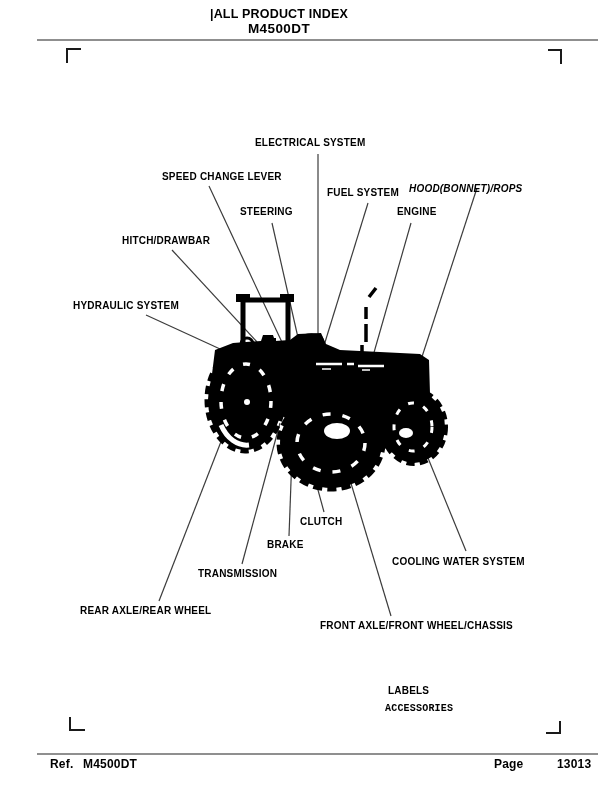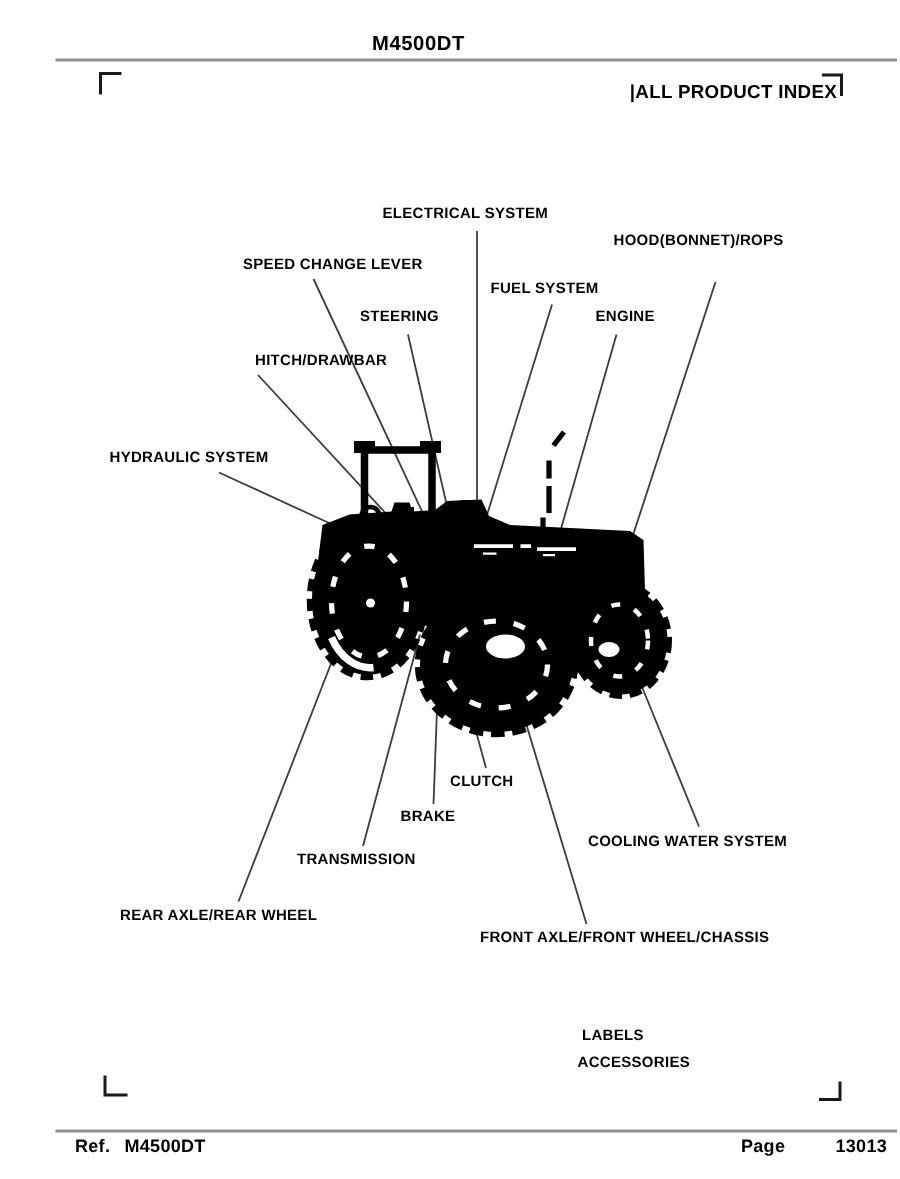--- a/index.html
+++ b/index.html
@@ -2,22 +2,22 @@
 <html style="--ink: #000000; --rule-gray: #8f8f8f; --leader-line: #3c3c3c;"><head>
 <meta charset="utf-8">
 <style>
   html,body { margin:0; padding:0; background:#ffffff; }
   .page {
     position:relative; width:600px; height:786px; overflow:hidden;
     background:#ffffff; color:var(--ink,#000);
     font-family:"Liberation Sans", sans-serif;
   }
   .hdr-line1 {
-    position:absolute; top:7px; left:0; width:558px; text-align:right;
-    font-weight:bold; font-size:12.5px; letter-spacing:0.2px; white-space:nowrap;margin-top:47px;
+    position:absolute; top:7px; left:0; width:558px; text-align:center;
+    font-weight:bold; font-size:12.5px; letter-spacing:0.2px; white-space:nowrap;
   }
   .hdr-line2 {
     position:absolute; top:21px; left:0; width:558px; text-align:center;
     font-weight:bold; font-size:13.5px; letter-spacing:0.4px; white-space:nowrap;
   }
   .rule {
     position:absolute; left:37px; width:561px; height:2px;
     background:var(--rule-gray,#8f8f8f);
   }
   .rule-top { top:39px; }
@@ -125,31 +125,31 @@
       <ellipse cx="306" cy="343" rx="16" ry="7" fill="none" stroke="#000" stroke-width="4" transform="rotate(-12 306 343)"></ellipse>
     </g>
   </svg>
 
   <div id="callouts">
       <div class="callout" style="left: 255px; top: 136px;">ELECTRICAL SYSTEM</div>
       <div class="callout" style="left: 162px; top: 170px;">SPEED CHANGE LEVER</div>
       <div class="callout" style="left: 240px; top: 205px;">STEERING</div>
       <div class="callout" style="left: 327px; top: 186px;">FUEL SYSTEM</div>
       <div class="callout" style="left: 397px; top: 205px; text-align: center;">ENGINE</div>
-      <div class="callout" style="left: 409px; top: 154px;">HOOD(BONNET)/ROPS</div>
-      <div class="callout" style="left: 122px; top: 234px; margin-left: 48px;">HITCH/DRAWBAR</div>
+      <div class="callout" style="left: 409px; top: 182px; font-style: italic;">HOOD(BONNET)/ROPS</div>
+      <div class="callout" style="left: 122px; top: 234px;">HITCH/DRAWBAR</div>
       <div class="callout" style="left: 73px; top: 299px; text-align: center;">HYDRAULIC SYSTEM</div>
       <div class="callout" style="left: 300px; top: 515px;">CLUTCH</div>
       <div class="callout" style="left: 267px; top: 538px;">BRAKE</div>
       <div class="callout" style="left: 198px; top: 567px;">TRANSMISSION</div>
       <div class="callout" style="left: 80px; top: 604px;">REAR AXLE/REAR WHEEL</div>
       <div class="callout" style="left: 392px; top: 555px;">COOLING WATER SYSTEM</div>
       <div class="callout" style="left: 300px; top: 619px; margin-left: 20px;">FRONT AXLE/FRONT WHEEL/CHASSIS</div>
       <div class="callout" style="left: 388px; top: 684px;">LABELS</div>
-      <div class="callout" style="left: 385px; top: 702px;">ACCESSORIES</div>
+      <div class="callout" style="left: 385px; top: 702px; font-family: Liberation Mono, monospace;">ACCESSORIES</div>
     </div>
 
   <div class="ft ft-ref-label">Ref.</div>
   <div class="ft ft-ref-value">M4500DT</div>
   <div class="ft ft-page-label">Page</div>
   <div class="ft ft-page-number">13013</div>
 
 </div>
 
 </body></html>

